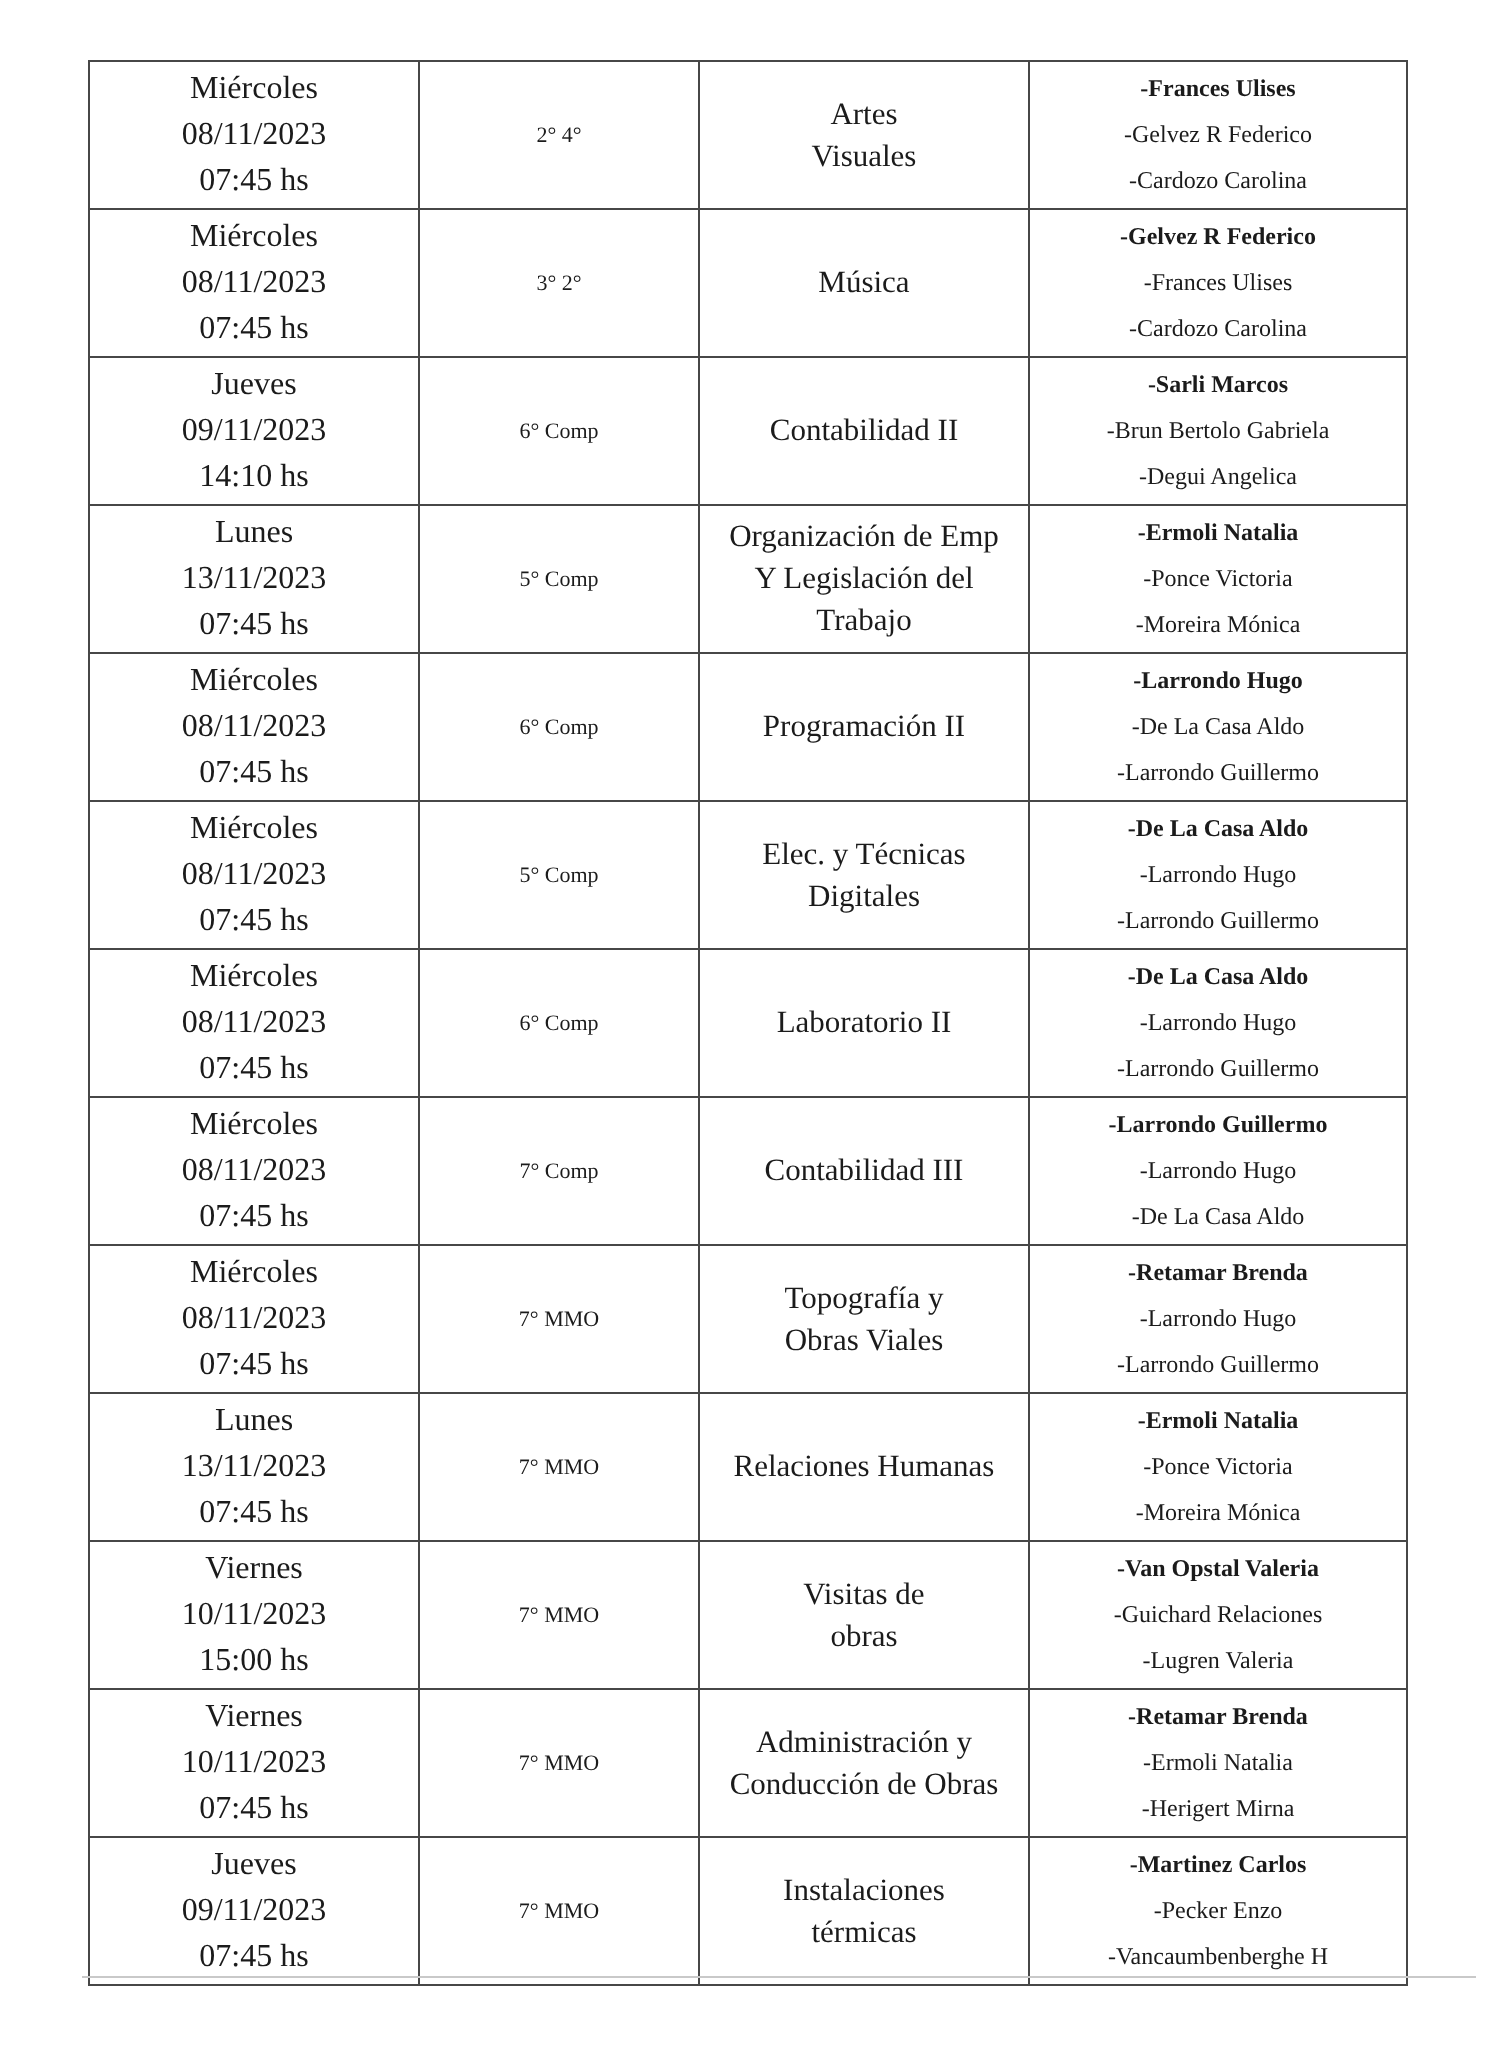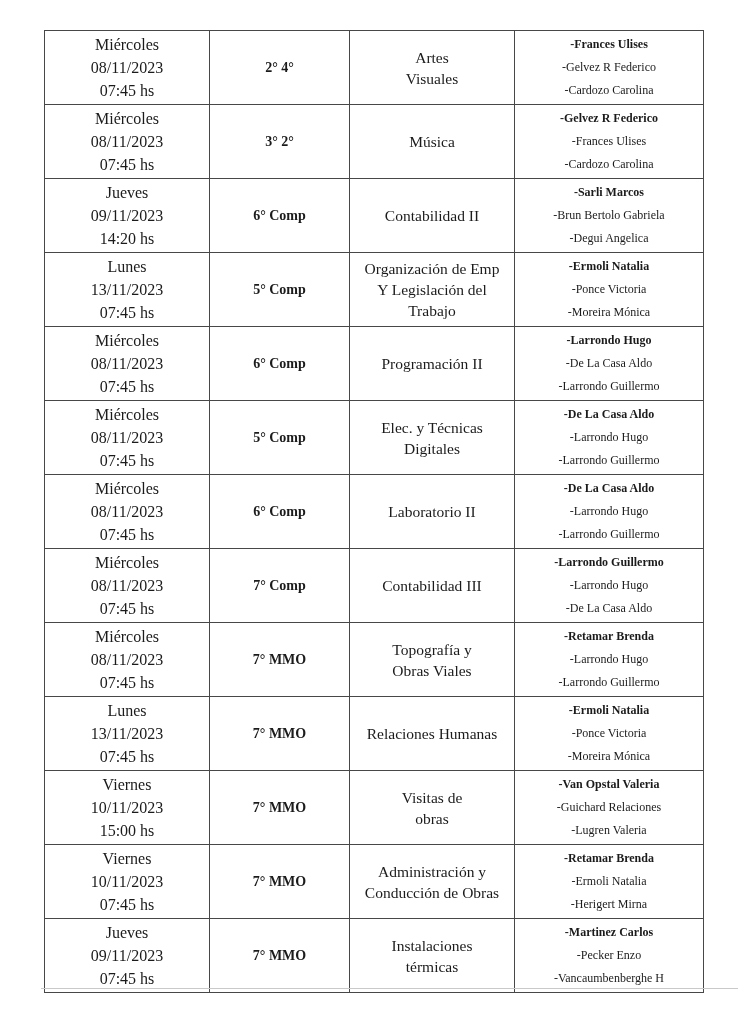--- a/index.html
+++ b/index.html
@@ -24,21 +24,21 @@
   }
   table.exam-table td{
     border:1px solid var(--border-color);
     vertical-align:middle;
     text-align:center;
     padding:2px 4px;
     overflow:hidden;
   }
   tr.exam-row{height:73.3px;}
   td.c1{font-size:16px;line-height:23px;}
-  td.c2{font-size:14px;font-weight:bold;}
+  td.c2{font-size:11px;}
   td.c3{font-size:15.5px;line-height:21px;white-space:pre-line;}
   td.c4{text-align:left;font-size:12px;line-height:23px;padding-left:9px;padding-right:4px;}
   .teacher-line{white-space:nowrap;}
   .teacher-main{font-weight:bold;}
   .page-bottom-rule{
     position:absolute;left:41px;top:988px;width:697px;height:1px;
     background:#c9c9c9;
   }
 </style>
 </head>
@@ -80,21 +80,21 @@
       <td class="c4">
             <div class="teacher-line teacher-main">-Gelvez R Federico</div>
             <div class="teacher-line">-Frances Ulises</div>
             <div class="teacher-line">-Cardozo Carolina</div>
           </td>
     </tr>
         <tr class="exam-row">
       <td class="c1">
         <div>Jueves</div>
         <div>09/11/2023</div>
-        <div>14:20 hs</div>
+        <div>14:10 hs</div>
       </td>
       <td class="c2">6° Comp</td>
       <td class="c3">Contabilidad II</td>
       <td class="c4">
             <div class="teacher-line teacher-main">-Sarli Marcos</div>
             <div class="teacher-line">-Brun Bertolo Gabriela</div>
             <div class="teacher-line">-Degui Angelica</div>
           </td>
     </tr>
         <tr class="exam-row">

